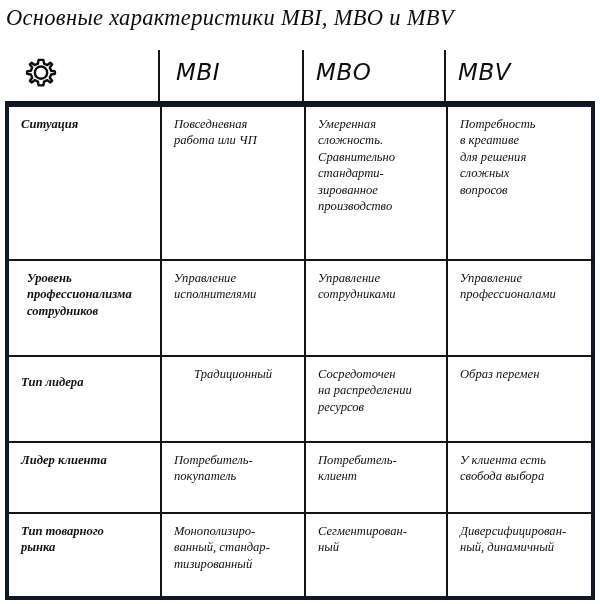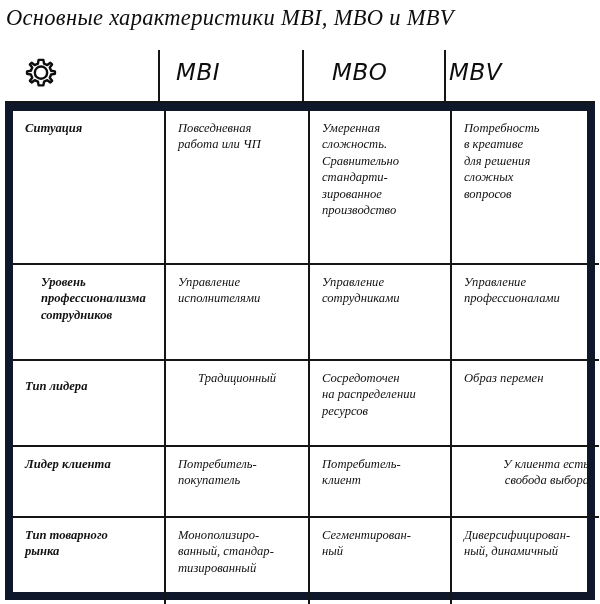--- a/index.html
+++ b/index.html
@@ -101,21 +101,21 @@
     height: 36px;
   }
 
   
   .tbody {
     position: absolute;
     left: 0;
     top: 59px;
     width: 590px;
     height: 497px;
-    border: 8px solid #0f172a;
+    border: 4px solid #0f172a;
     box-sizing: border-box;
   }
 
   .cell {
     position: absolute;
     box-sizing: border-box;
     padding: 9px 10px 0 12px;
     font-family: "Liberation Serif", "DejaVu Serif", serif;
     font-style: italic;
     font-size: 12.6px;
@@ -167,26 +167,26 @@
           <circle cx="24" cy="23.5" r="8.2"></circle>
         </svg>
       </div>
 
       <div class="th-sep" style="left:153px;"></div>
       <div class="th" style="left:155px; width:142px; padding-left:16px;">
         <span class="th-label">MBI</span>
       </div>
 
       <div class="th-sep" style="left:297px;"></div>
-      <div class="th" style="left:299px; width:140px; padding-left:28px;">
+      <div class="th" style="left:299px; width:140px; padding-left:12px;">
         <span class="th-label">MBO</span>
       </div>
 
       <div class="th-sep" style="left:439px;"></div>
-      <div class="th" style="left:441px; width:149px; padding-left:3px;">
+      <div class="th" style="left:441px; width:149px; padding-left:12px;">
         <span class="th-label">MBV</span>
       </div>
 
       <div class="thead-rule"></div>
     </div>
 
     <div class="tbody">
 
       <div class="vline" style="left:151px;"></div>
       <div class="vline" style="left:295px;"></div>
@@ -205,21 +205,21 @@
 Сравнительно
 стандарти-
 зированное
 производство</div>
       <div class="cell c3" style="left:439px; top:0; width:147px; height:152px;">Потребность
 в креативе
 для решения
 сложных
 вопросов</div>
 
-      <div class="cell c0" style="left:16px;   top:154px; width:151px; height:94px;">Уровень
+      <div class="cell c0" style="left:6px;   top:154px; width:151px; height:94px;">Уровень
 профессионализма
 сотрудников</div>
       <div class="cell c1" style="left:153px; top:154px; width:142px; height:94px;">Управление
 исполнителями</div>
       <div class="cell c2" style="left:297px; top:154px; width:140px; height:94px;">Управление
 сотрудниками</div>
       <div class="cell c3" style="left:439px; top:154px; width:147px; height:94px;">Управление
 профессионалами</div>
 
       <div class="cell c0" style="left:0;   top:258px; width:151px; height:84px;">Тип лидера</div>
@@ -227,21 +227,21 @@
       <div class="cell c2" style="left:297px; top:250px; width:140px; height:84px;">Сосредоточен
 на распределении
 ресурсов</div>
       <div class="cell c3" style="left:439px; top:250px; width:147px; height:84px;">Образ перемен</div>
 
       <div class="cell c0" style="left:0;   top:336px; width:151px; height:69px;">Лидер клиента</div>
       <div class="cell c1" style="left:153px; top:336px; width:142px; height:69px;">Потребитель-
 покупатель</div>
       <div class="cell c2" style="left:297px; top:336px; width:140px; height:69px;">Потребитель-
 клиент</div>
-      <div class="cell c3" style="left:439px; top:336px; width:147px; height:69px;text-align:right;">У клиента есть
+      <div class="cell c3" style="left:439px; top:336px; width:147px; height:69px;">У клиента есть
 свобода выбора</div>
 
       <div class="cell c0" style="left:0;   top:407px; width:151px; height:86px;">Тип товарного
 рынка</div>
       <div class="cell c2" style="left:297px; top:407px; width:140px; height:86px;">Сегментирован-
 ный</div>
       <div class="cell c1" style="left:153px; top:407px; width:142px; height:86px;">Монополизиро-
 ванный, стандар-
 тизированный</div>
       <div class="cell c3" style="left:439px; top:407px; width:160px; height:86px;">Диверсифицирован-

